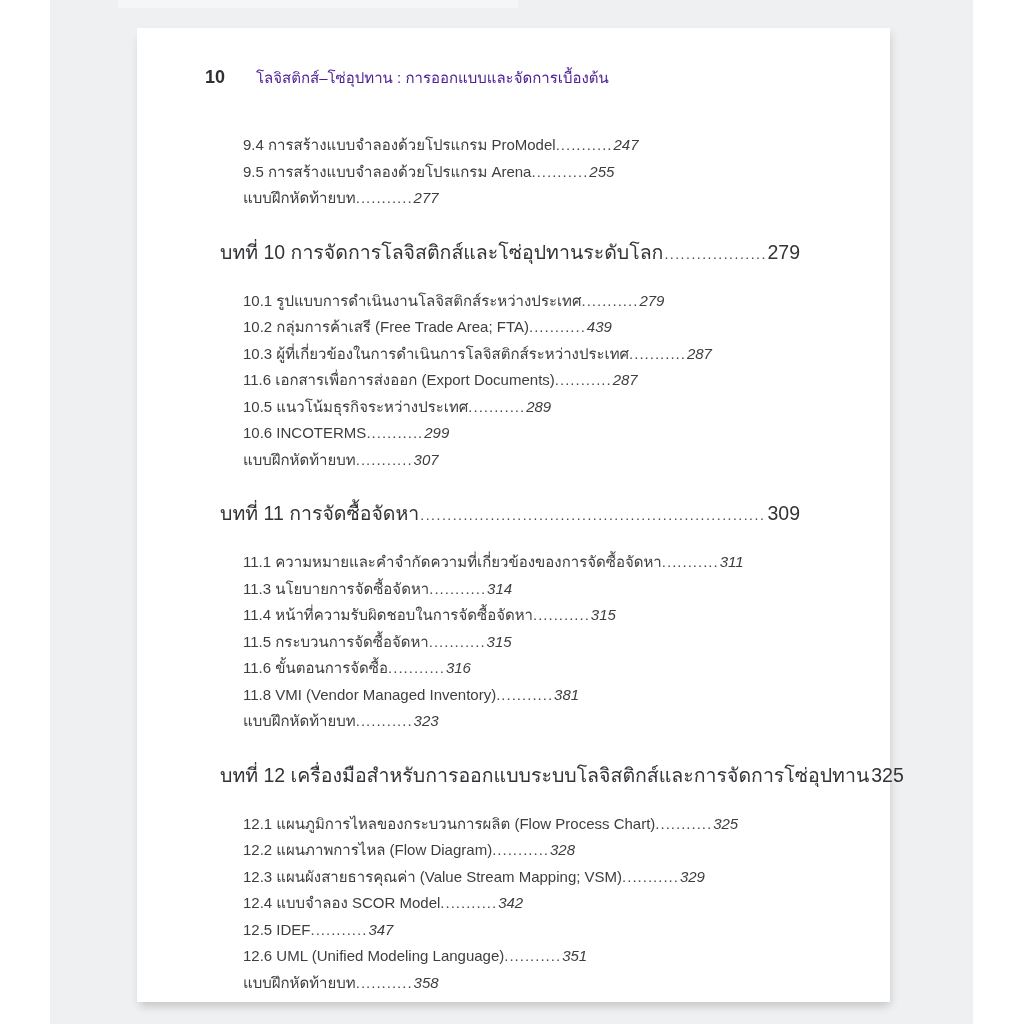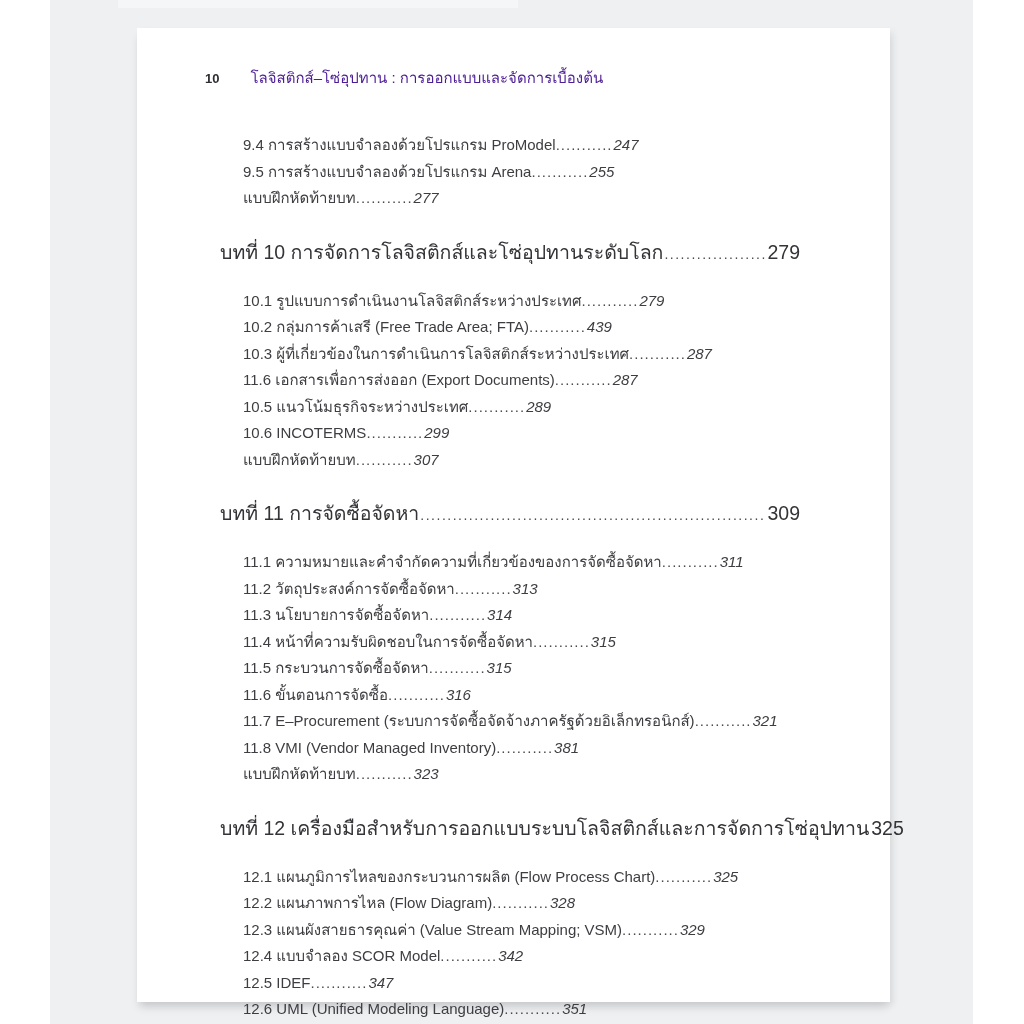--- a/index.html
+++ b/index.html
@@ -9,21 +9,21 @@
   }
   .canvas{position:relative;width:1024px;height:1024px;background:#ffffff;}
   .backdrop{position:absolute;left:50px;top:0;width:923px;height:1024px;background:#eff0f2;}
   .backdrop-topstrip{position:absolute;left:68px;top:0;width:400px;height:8px;background:#f5f6f7;}
   .page{
     position:absolute;left:137px;top:28px;width:753px;height:974px;background:#ffffff;
     box-shadow:0 7px 9px -2px rgba(0,0,0,0.13),4px 3px 7px rgba(0,0,0,0.05);
     color:#3e3e42;
   }
   .page-header{margin:38px 0 0 68px;display:flex;align-items:baseline;}
-  .running-num{font-size:13px;font-weight:bold;color:#2f2f33;}
+  .running-num{font-size:18px;font-weight:bold;color:#2f2f33;}
   .running-title{margin-left:31px;font-size:15px;color:#4c1d95;}
   .toc{margin:0 90px 0 68px;}
   .front-block{margin-top:42px;}
   .item{
     padding-left:38px;font-size:15px;line-height:26.5px;white-space:nowrap;
     color:#3e3e42;
   }
   .item .dots{letter-spacing:1px;color:#4a4a4e;}
   .item .pg{font-style:italic;margin-left:1px;}
   .chapter-head,.back-row{
@@ -70,26 +70,24 @@
           <div class="item"><span class="lbl">10.6 INCOTERMS</span><span class="dots">...........</span><span class="pg">299</span></div>
           <div class="item"><span class="lbl">แบบฝึกหัดท้ายบท</span><span class="dots">...........</span><span class="pg">307</span></div>
         </div>
         <div class="chapter-head">
           <span class="lbl">บทที่ 11 การจัดซื้อจัดหา</span>
           <span class="dotfill">............................................................................................................................................................................................................................</span>
           <span class="pg2">309</span>
         </div>
         <div class="chap-items">
           <div class="item"><span class="lbl">11.1 ความหมายและคำจำกัดความที่เกี่ยวข้องของการจัดซื้อจัดหา</span><span class="dots">...........</span><span class="pg">311</span></div>
-          <div class="item"><span class="lbl">11.2 วัตถุประสงค์การจัดซื้อจัดหา</span><span class="dots">...........</span><span class="pg">313</span></div>
           <div class="item"><span class="lbl">11.3 นโยบายการจัดซื้อจัดหา</span><span class="dots">...........</span><span class="pg">314</span></div>
           <div class="item"><span class="lbl">11.4 หน้าที่ความรับผิดชอบในการจัดซื้อจัดหา</span><span class="dots">...........</span><span class="pg">315</span></div>
           <div class="item"><span class="lbl">11.5 กระบวนการจัดซื้อจัดหา</span><span class="dots">...........</span><span class="pg">315</span></div>
           <div class="item"><span class="lbl">11.6 ขั้นตอนการจัดซื้อ</span><span class="dots">...........</span><span class="pg">316</span></div>
-          <div class="item"><span class="lbl">11.7 E–Procurement (ระบบการจัดซื้อจัดจ้างภาครัฐด้วยอิเล็กทรอนิกส์)</span><span class="dots">...........</span><span class="pg">321</span></div>
           <div class="item"><span class="lbl">11.8 VMI (Vendor Managed Inventory)</span><span class="dots">...........</span><span class="pg">381</span></div>
           <div class="item"><span class="lbl">แบบฝึกหัดท้ายบท</span><span class="dots">...........</span><span class="pg">323</span></div>
         </div>
         <div class="chapter-head">
           <span class="lbl">บทที่ 12 เครื่องมือสำหรับการออกแบบระบบโลจิสติกส์และการจัดการโซ่อุปทาน</span>
           <span class="dotfill">............................................................................................................................................................................................................................</span>
           <span class="pg2">325</span>
         </div>
         <div class="chap-items">
           <div class="item"><span class="lbl">12.1 แผนภูมิการไหลของกระบวนการผลิต (Flow Process Chart)</span><span class="dots">...........</span><span class="pg">325</span></div>

